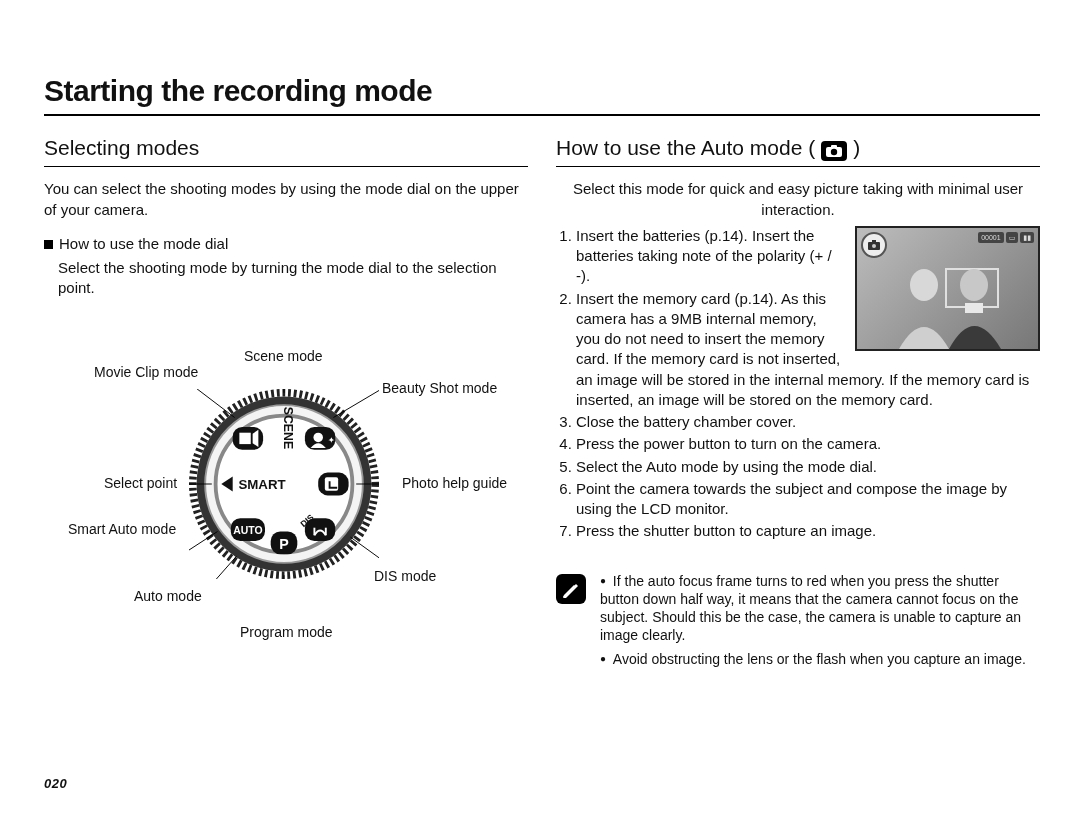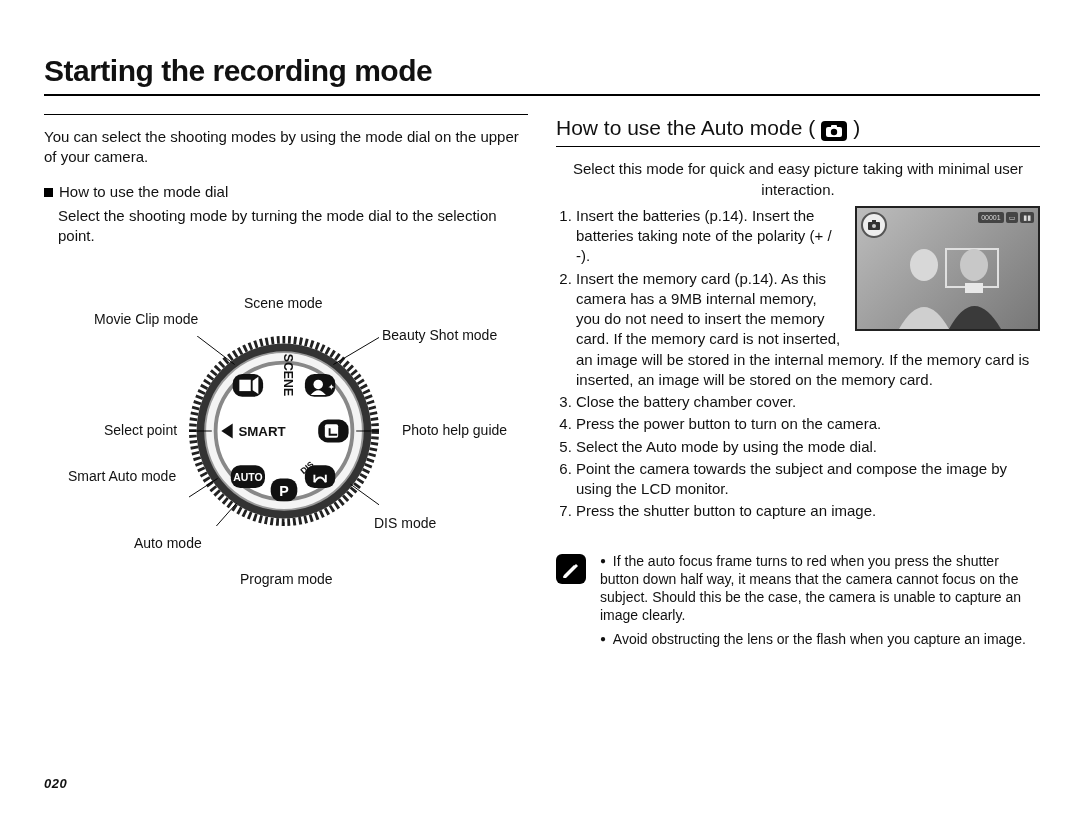--- a/index.html
+++ b/index.html
@@ -5,21 +5,21 @@
   body {
     margin: 0;
     background: #fff;
     font-family: Arial, Helvetica, sans-serif;
     color: #111;
   }
   .page {
     width: 1080px;
     height: 815px;
     box-sizing: border-box;
-    padding: 54px 40px 30px 44px;
+    padding: 74px 40px 30px 44px;
     position: relative;
   }
   .page-title {
     font-size: 30px;
     font-weight: bold;
     letter-spacing: -0.5px;
     margin: 0 0 4px 0;
   }
   .title-rule {
     border: none;
@@ -193,20 +193,21 @@
 <body>
 
 <div class="page">
 
   <h1 class="page-title">Starting the recording mode</h1>
   <hr class="title-rule">
 
   <div class="columns">
 
     <div class="col">
+      <h2 class="subheading">Selecting modes</h2>
       <hr class="sub-rule">
 
       <p class="para">You can select the shooting modes by using the mode dial on the upper of your camera.</p>
 
       <div>
         <span class="square-bullet"></span><span>How to use the mode dial</span>
         <div class="indent">Select the shooting mode by turning the mode dial to the selection point.</div>
       </div>
 
       <div class="dial-area">

